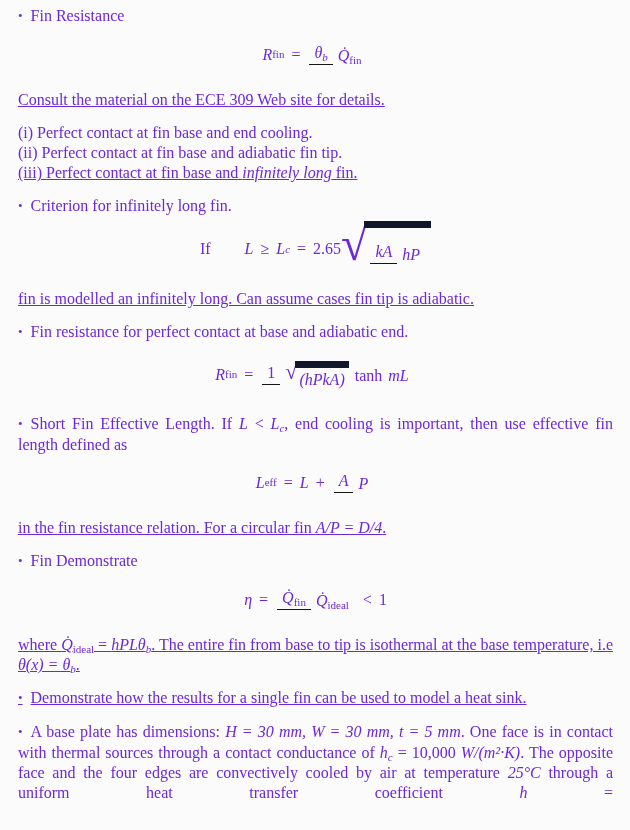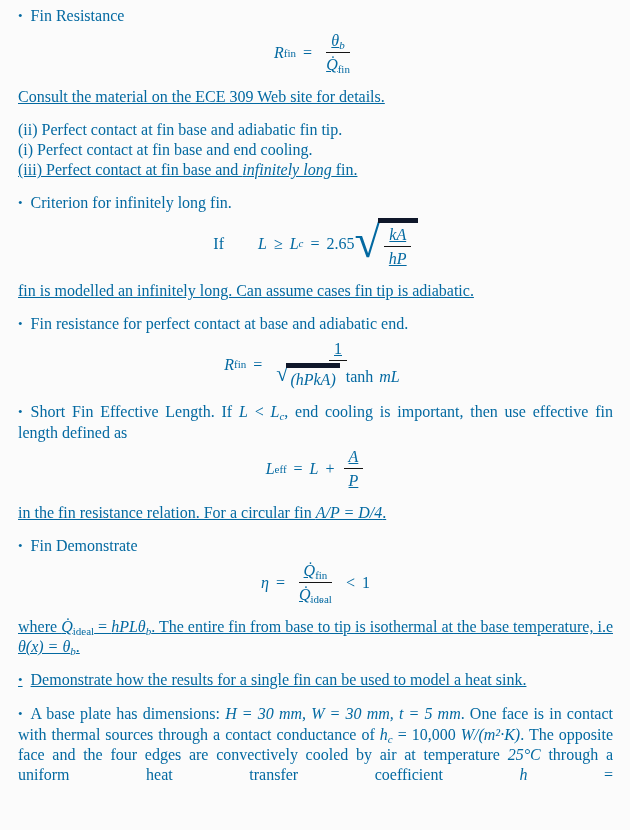--- a/index.html
+++ b/index.html
@@ -5,44 +5,44 @@
   html, body { margin: 0; padding: 0; }
   body {
     width: 630px; height: 830px;
     background: #fbfbfb;
     overflow: hidden;
   }
   .page {
     box-sizing: border-box;
     width: 630px; height: 830px;
     padding: 6px 17px 8px 18px;
-    color: #0369a1;
+    color: #6d28d9;
     font-family: "Liberation Serif", "DejaVu Serif", serif;
     font-size: 16px;
     line-height: 20px;
   }
   .para { margin: 0; text-align: justify; }
   .blk { margin-bottom: 13px; text-decoration: underline; }
   .bullet { font-size: 13px; margin-right: 8px; position: relative; top: -1px; }
   .mi, em { font-style: italic; }
   .mrm { font-style: normal; }
   sub { font-size: 11px; line-height: 0; vertical-align: -3px; }
   .eq {
     display: flex; justify-content: center; align-items: center;
     line-height: 19px; margin: 4px 0 13px; text-align: center;
   }
   .eq .mo { margin: 0 7px; }
-  .frac { display: inline-flex; flex-direction: column; align-items: center; margin: 0 2px; vertical-align: middle; text-decoration: underline; }
+  .frac { display: inline-flex; align-items: center; margin: 12px 2px; vertical-align: middle; }
   .fnum { display: inline-block; padding: 0 5px 2px; border-bottom: 1px solid #141414; }
   .fden { display: inline-block; padding: 2px 5px 0; }
   .drow { display: inline-flex; align-items: center; }
   .sqrt { display: inline-flex; align-items: flex-start; }
   .rad-lg { font-size: 48px; line-height: 46px; margin-right: -3px; font-style: normal; }
   .rad-sm { font-size: 22px; line-height: 21px; margin-right: -2px; font-style: normal; }
-  .radbody { border-top: 5px solid #0f172a; padding: 2px 4px 0; display: inline-flex; align-items: center; }
+  .radbody { border-top: 7px solid #0f172a; padding: 2px 4px 0; display: inline-flex; align-items: center; }
   .ifword { margin-right: 34px; }
   .thin { margin-left: 6px; }
   .last-justify { text-align-last: justify; }
 </style>
 </head>
 <body>
 
 <div class="page">
 
   <p class="para"><span class="bullet">•</span><span>Fin Resistance</span></p>
@@ -52,22 +52,22 @@
       <sub class="mrm">fin</sub>
     <span class="mo mrm">=</span>
     <span class="frac">
       <span class="fnum"><span class="mi">θ</span><sub class="mi">b</sub></span>
       <span class="fden"><span class="mi">Q̇</span><sub class="mrm">fin</sub></span>
     </span>
   </div>
 
   <p class="para blk"><span>Consult the material on the ECE 309 Web site for details.</span></p>
 
+  <p class="para"><span>(i) Perfect contact at fin base and end cooling.</span></p>
   <p class="para"><span>(ii) Perfect contact at fin base and adiabatic fin tip.</span></p>
-  <p class="para"><span>(i) Perfect contact at fin base and end cooling.</span></p>
   <p class="para blk"><span>(iii) Perfect contact at fin base and </span><em>infinitely long</em><span> fin.</span></p>
 
   <p class="para"><span class="bullet">•</span><span>Criterion for infinitely long fin.</span></p>
 
   <div class="eq">
     <span class="mrm ifword">If</span>
     <span class="mi">L</span>
     <span class="mo mrm">≥</span>
     <span class="mi">L</span>
       <sub class="mi">c</sub>

